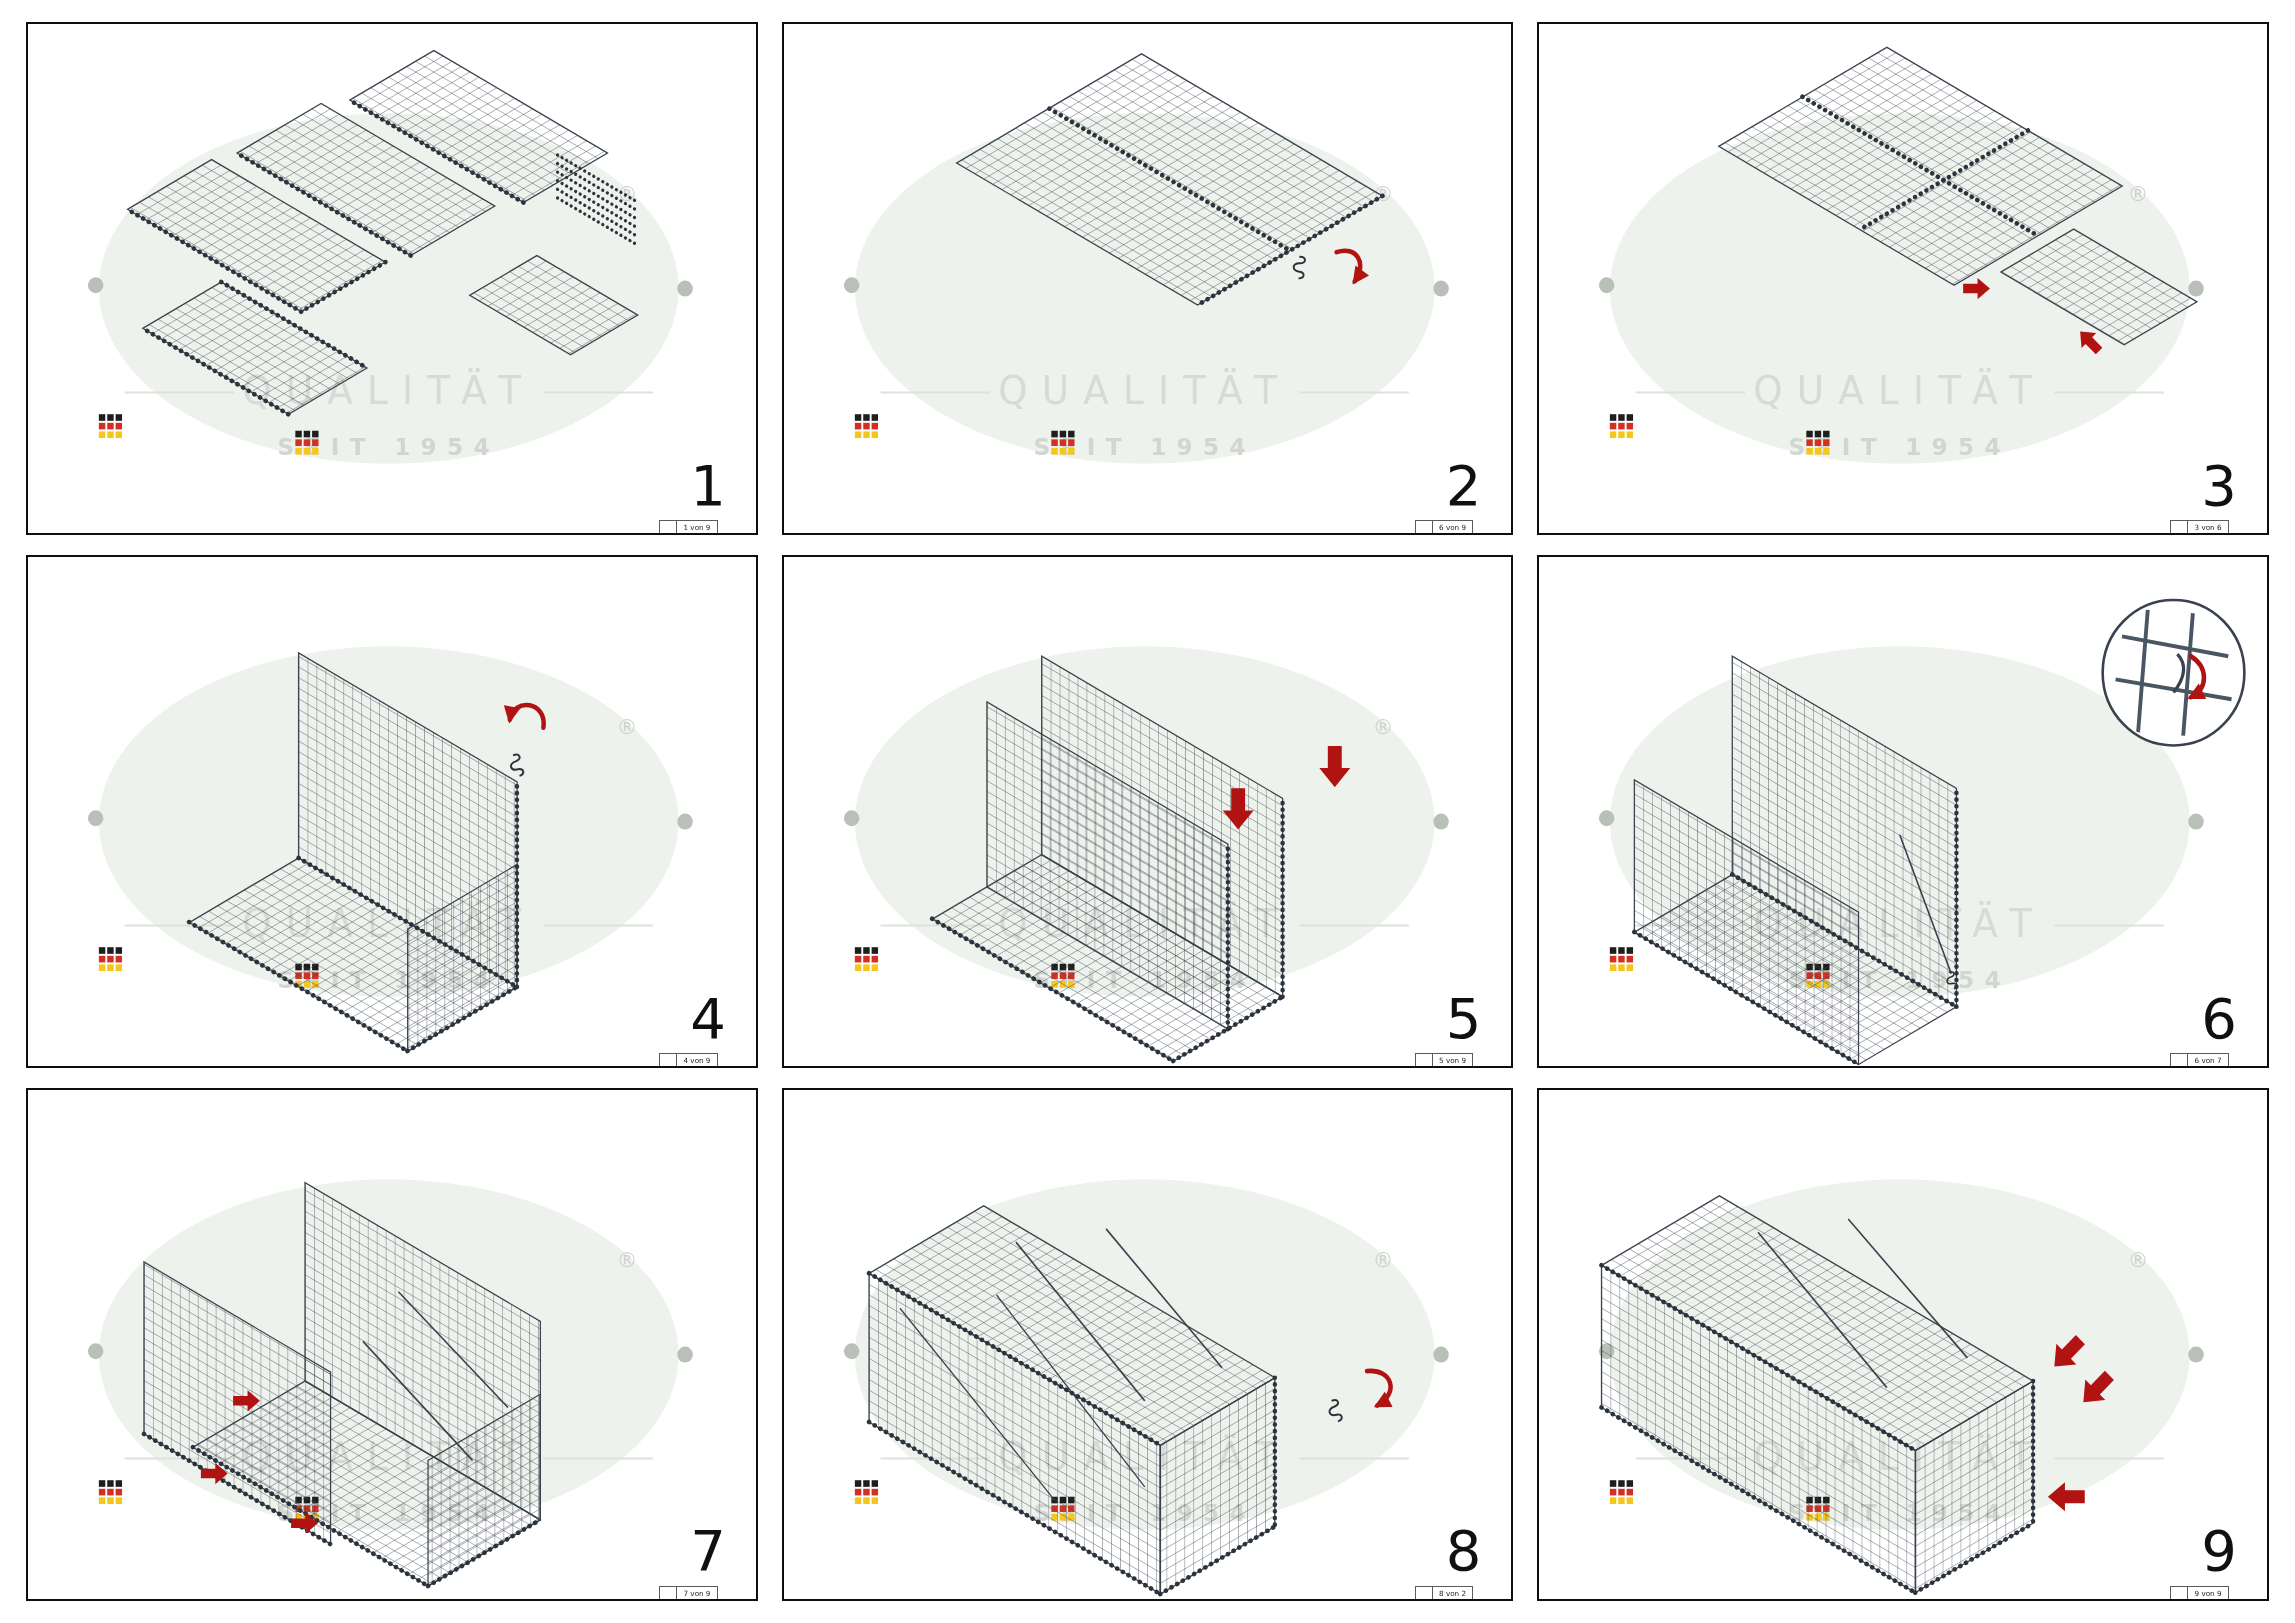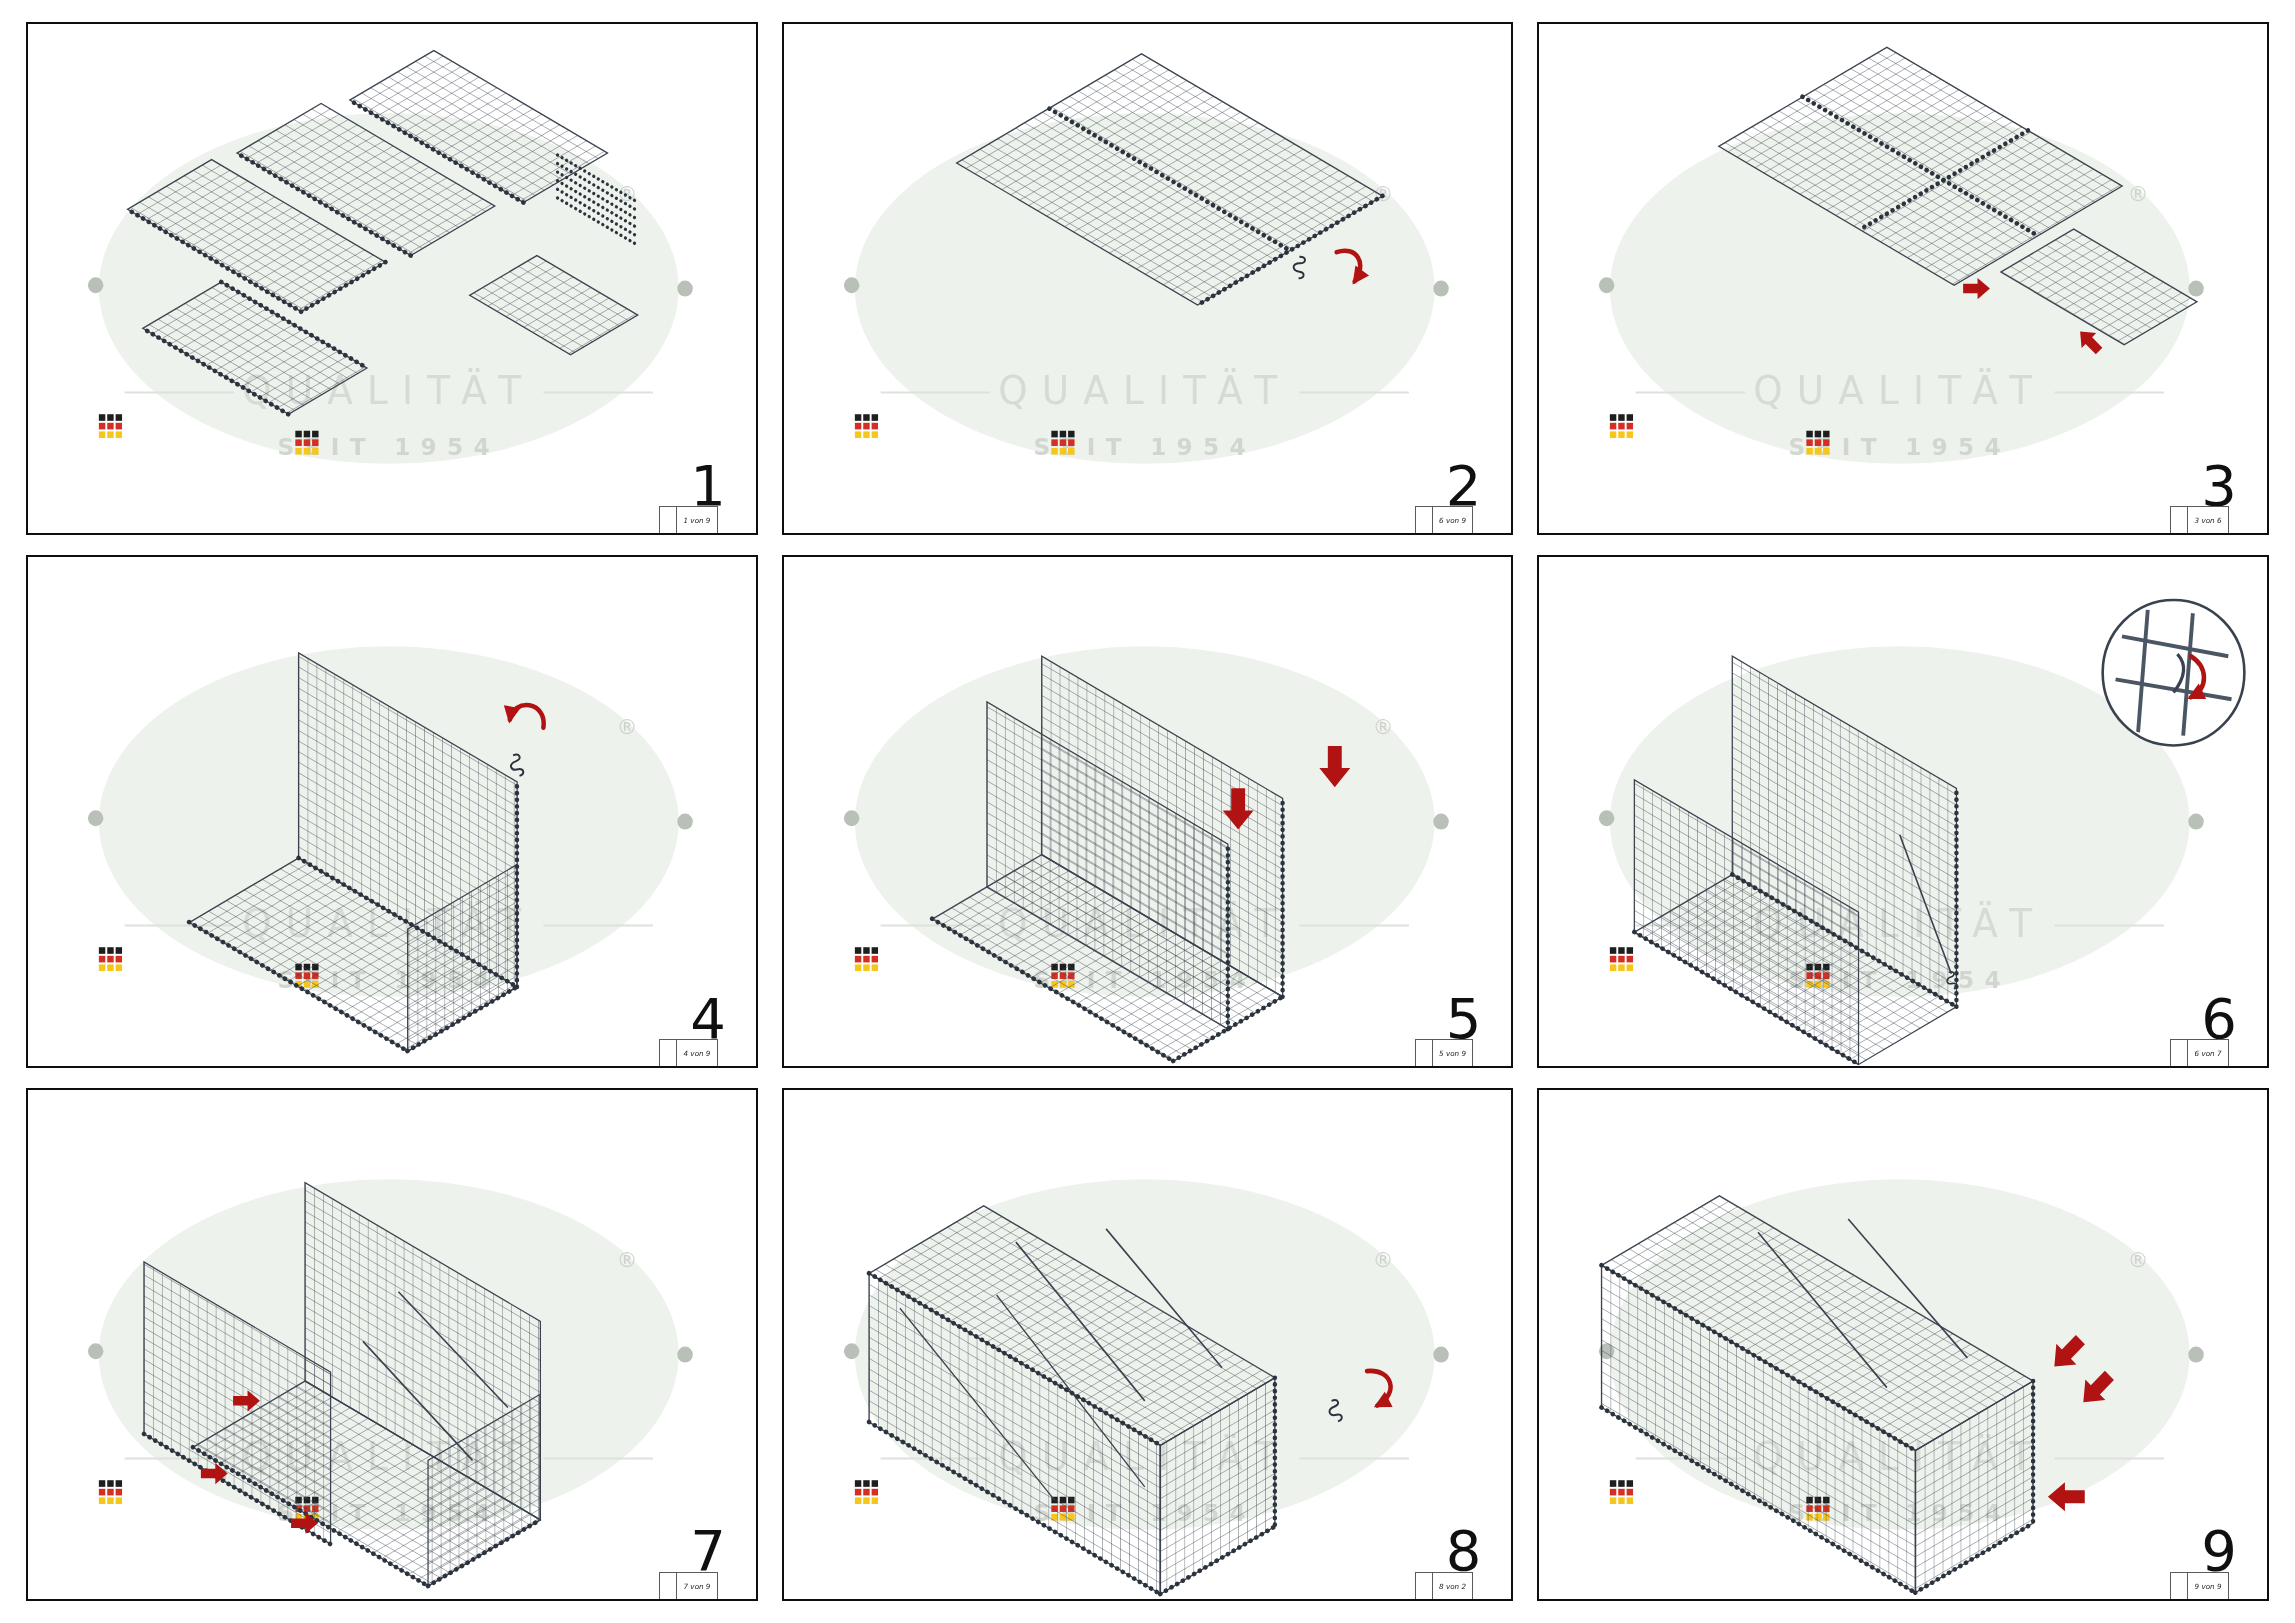--- a/index.html
+++ b/index.html
@@ -3,21 +3,21 @@
 <meta charset="utf-8">
 <style>
   * { margin:0; padding:0; box-sizing:border-box; }
   html,body { width:2295px; height:1623px; background:#ffffff; font-family:"DejaVu Sans", sans-serif; }
   .sheet { width:2295px; height:1623px; padding:22px 26px; display:grid;
            grid-template-columns:repeat(3,1fr); grid-template-rows:repeat(3,1fr); gap:19.6px 23.6px; }
   .panel { position:relative; border:2px solid #0e0e0e; background:#fff; overflow:hidden; }
   .art { position:absolute; inset:0; width:100%; height:100%; }
   .stepnum { position:absolute; right:30px; bottom:19.6px; font-size:56px; color:#101010; line-height:1; }
   .titleblock { position:absolute; right:38px; bottom:-0.7px; display:flex; align-items:center;
-                border:1.3px solid #5a5a5a; border-bottom:none; background:#fff; height:28px;font-style:italic; }
+                border:1.3px solid #5a5a5a; border-bottom:none; background:#fff; height:14px; }
   .tb-a { width:17px; height:100%; border-right:1.3px solid #5a5a5a; }
   .tb-b { padding:1.3px 6.5px; font-size:7.2px; color:#222; white-space:nowrap; }
   svg text { font-family:"DejaVu Sans", sans-serif; }
   .mesh    { fill:url(#grid); stroke:#39424e; stroke-width:2.2; }
   .scallop { stroke:#2b333d; stroke-width:7; stroke-dasharray:0.1 10; stroke-linecap:round; fill:none; }
   .scallop-s { stroke:#2b333d; stroke-width:5; stroke-dasharray:0.1 8; stroke-linecap:round; fill:none; }
   .wire    { stroke:#39424e; fill:none; }
   .redline { stroke:#b11212; stroke-width:7; fill:none; stroke-linecap:round; }
   .thick   { stroke:#4a5663; stroke-width:6; }
   .wm-1 { font-size:58px; letter-spacing:22px; fill:#d6dbd5; }

